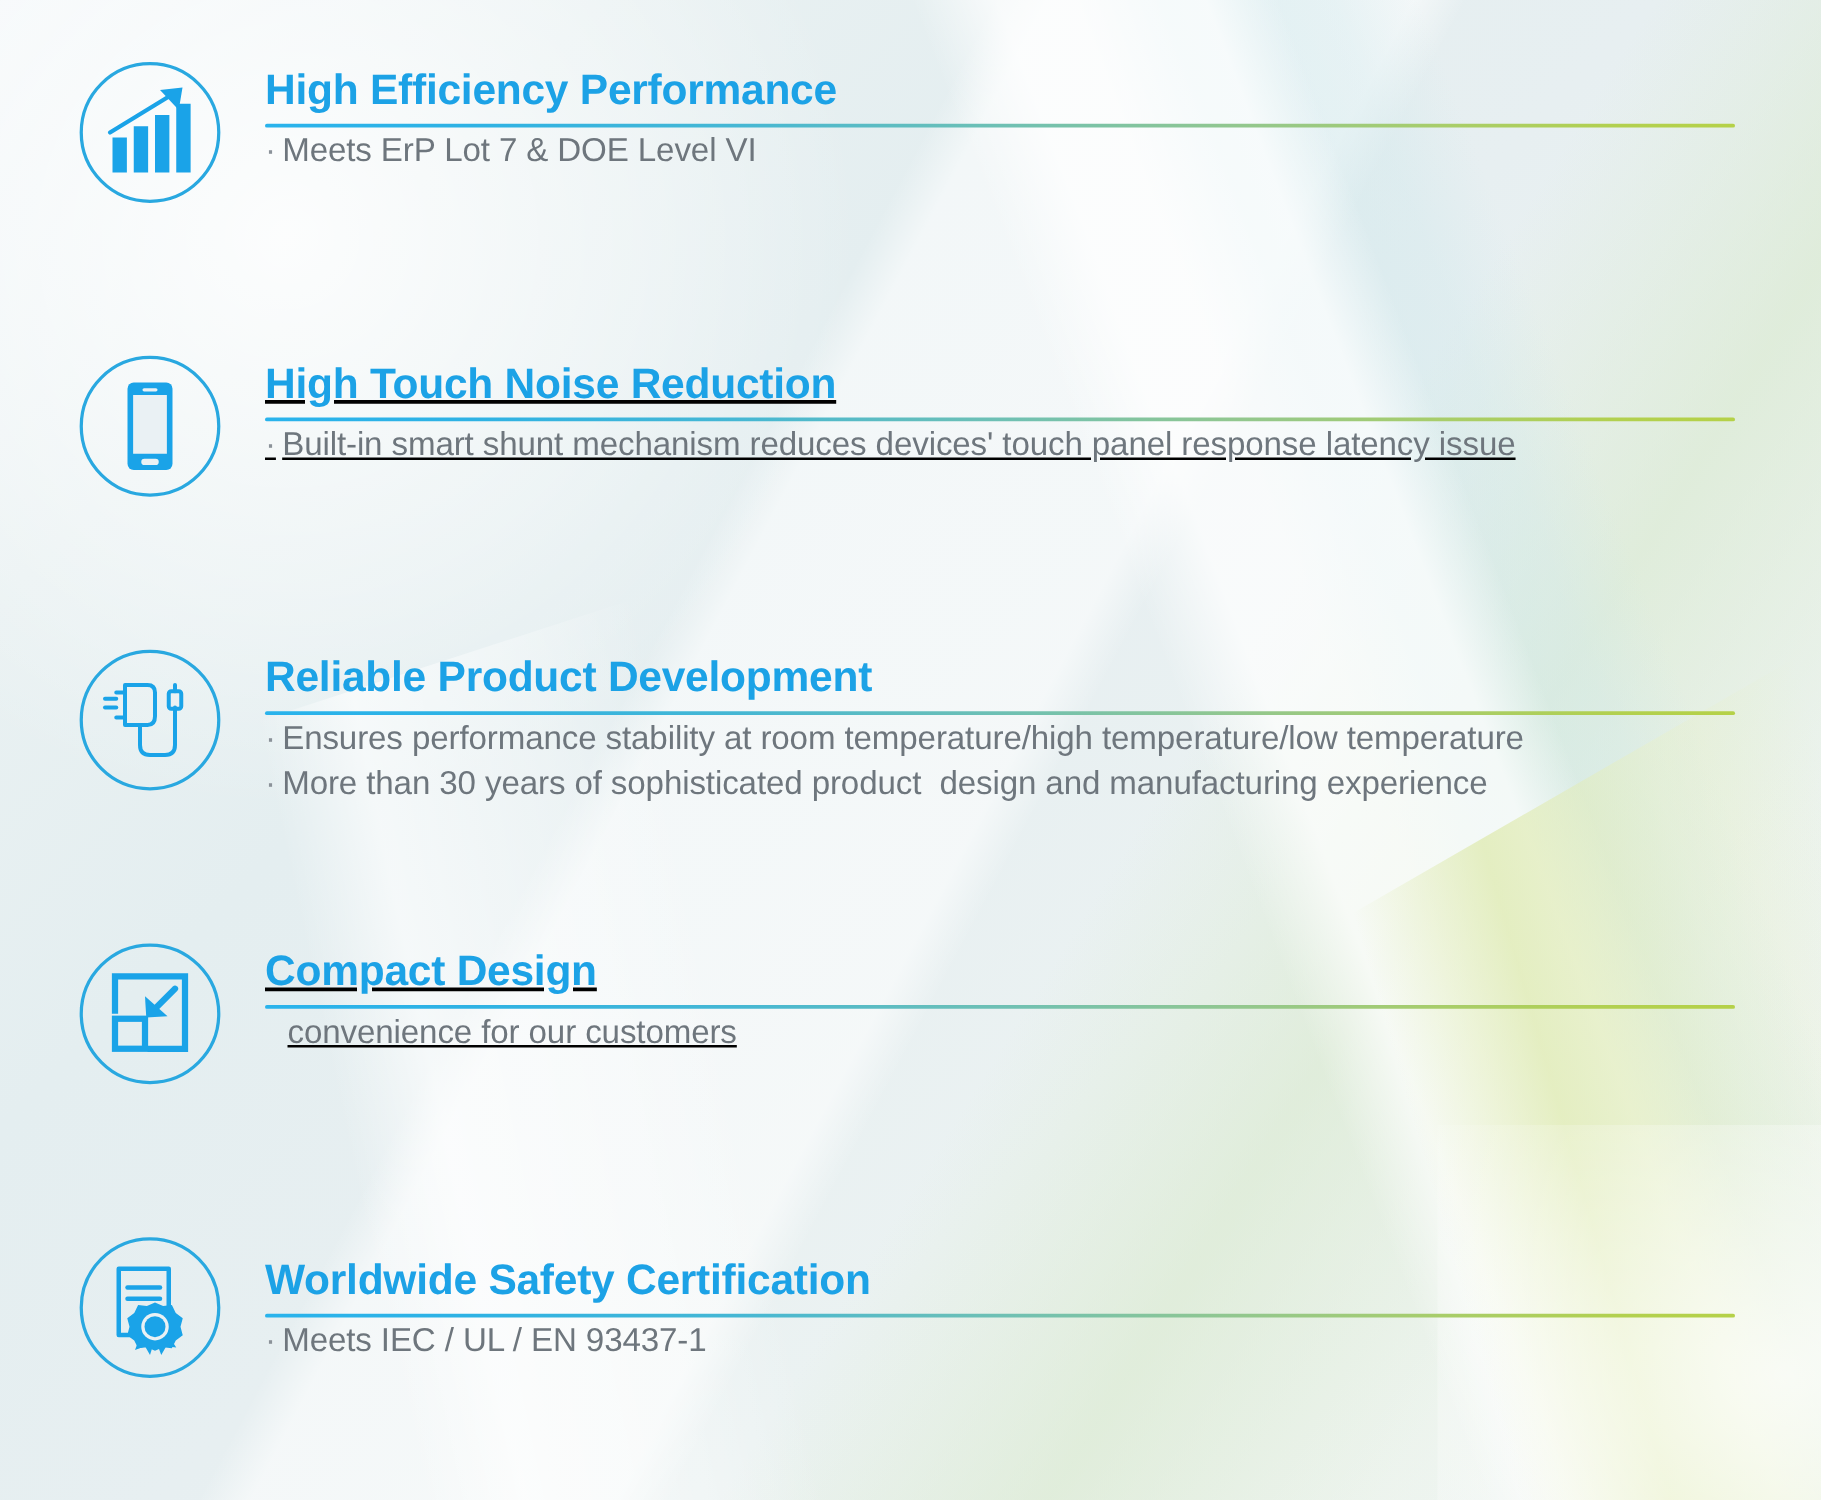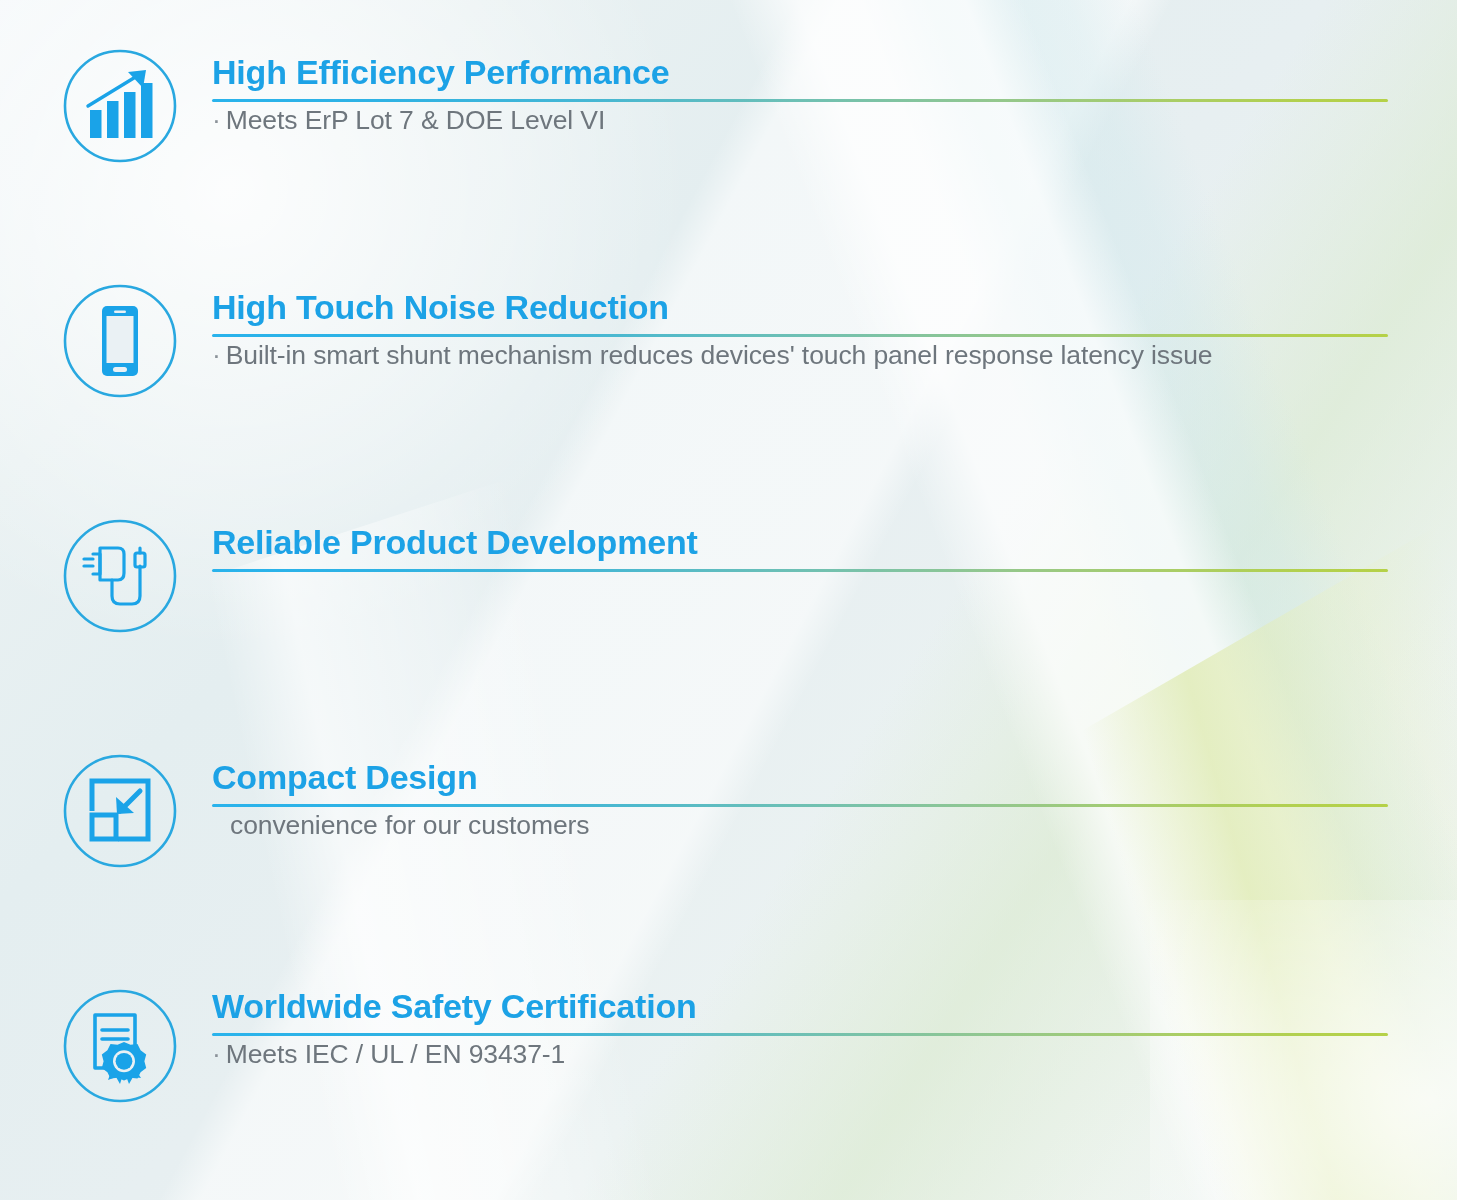--- a/index.html
+++ b/index.html
@@ -223,21 +223,21 @@
     <div class="feature" style="top:283px;left:0;">
       <div class="icon-wrap" style="top:0;">
         <svg width="116" height="116" viewBox="0 0 116 116">
           <ellipse cx="58" cy="58" rx="55" ry="55" fill="none" stroke="#29a8e0" stroke-width="2.6"></ellipse>
           <rect x="40" y="23" width="36" height="70" rx="5" ry="5" fill="#1aa3e8"></rect>
           <rect x="44.5" y="33" width="27" height="47" fill="#eaf1f4"></rect>
           <rect x="52" y="27.5" width="12" height="2.6" rx="1.3" fill="#eaf1f4"></rect>
           <rect x="51" y="84" width="14" height="5" rx="2.5" fill="#eaf1f4"></rect>
         </svg>
       </div>
-      <div class="feature-body" style="top:6px;">
+      <div class="feature-body" style="top:6px;text-decoration:underline;">
         <div class="feature-title">High Touch Noise Reduction</div>
         <div class="feature-rule"></div>
         <div class="feature-lines">
           <div class="bullet-line"><span class="dot">·</span><span>Built-in smart shunt mechanism reduces devices' touch panel response latency issue</span></div>
         </div>
       </div>
     </div>
 
     <div class="feature" style="top:518px;left:0;">
       <div class="icon-wrap" style="top:0;">
@@ -250,36 +250,40 @@
             <path d="M22 48 L31 48"></path>
             <path d="M50 62 L50 78 Q50 86 58 86 L70 86 Q78 86 78 78 L78 48"></path>
             <rect x="73" y="35" width="10" height="14" rx="2"></rect>
             <path d="M78 30 L78 35"></path>
           </g>
         </svg>
       </div>
       <div class="feature-body" style="top:6px;">
         <div class="feature-title">Reliable Product Development</div>
         <div class="feature-rule"></div>
+        <div class="feature-lines">
+          <div class="bullet-line"><span class="dot">·</span><span>Ensures performance stability at room temperature/high temperature/low temperature</span></div>
+          <div class="bullet-line"><span class="dot">·</span><span>More than 30 years of sophisticated product  design and manufacturing experience</span></div>
+        </div>
       </div>
     </div>
 
     <div class="feature" style="top:753px;left:0;">
       <div class="icon-wrap" style="top:0;">
         <svg width="116" height="116" viewBox="0 0 116 116">
           <ellipse cx="58" cy="58" rx="55" ry="55" fill="none" stroke="#29a8e0" stroke-width="2.6"></ellipse>
           <g fill="none" stroke="#1aa3e8" stroke-width="5">
             <path d="M30 58 L30 28 L86 28 L86 86 L56 86"></path>
             <rect x="30" y="62" width="24" height="24"></rect>
           </g>
           <path d="M78 38 L58 58" fill="none" stroke="#1aa3e8" stroke-width="5" stroke-linecap="round"></path>
           <path d="M55 61 L54 44 L72 60 Z" fill="#1aa3e8"></path>
         </svg>
       </div>
-      <div class="feature-body" style="top:6px;">
+      <div class="feature-body" style="top:6px;text-decoration:underline;">
         <div class="feature-title">Compact Design</div>
         <div class="feature-rule"></div>
         <div class="feature-lines">
           <div class="bullet-line cont"><span>convenience for our customers</span></div>
         </div>
       </div>
     </div>
 
     <div class="feature" style="top:988px;left:0;">
       <div class="icon-wrap" style="top:0;">
@@ -288,21 +292,21 @@
           <path d="M33 27 L73 27 L73 80 L33 80 Z" fill="none" stroke="#1aa3e8" stroke-width="3.6" stroke-linejoin="round"></path>
           <path d="M40 42 L66 42" stroke="#1aa3e8" stroke-width="3.6" stroke-linecap="round"></path>
           <path d="M40 51 L66 51" stroke="#1aa3e8" stroke-width="3.6" stroke-linecap="round"></path>
           <path d="M52 76 L46 92 L54 89 L58 96 L63 80 Z" fill="#1aa3e8"></path>
           <path d="M70 76 L79 90 L71 89 L67 96 L61 80 Z" fill="#1aa3e8"></path>
           <path d="M62 54 L68.5 56.8 L75.5 56 L78.6 62.3 L84.2 66.5 L82.4 73.3 L84.2 80.1 L78.6 84.3 L75.5 90.6 L68.5 89.8 L62 92.6 L55.5 89.8 L48.5 90.6 L45.4 84.3 L39.8 80.1 L41.6 73.3 L39.8 66.5 L45.4 62.3 L48.5 56 L55.5 56.8 Z" fill="#1aa3e8"></path>
           <circle cx="62" cy="73.3" r="11" fill="#eaf1f4"></circle>
           <circle cx="62" cy="73.3" r="8.4" fill="#1aa3e8"></circle>
         </svg>
       </div>
-      <div class="feature-body" style="top:0;">
+      <div class="feature-body" style="top:18px;">
         <div class="feature-title">Worldwide Safety Certification</div>
         <div class="feature-rule"></div>
         <div class="feature-lines">
           <div class="bullet-line"><span class="dot">·</span><span>Meets IEC / UL / EN 93437-1</span></div>
         </div>
       </div>
     </div>
 
   </div>
 </div>

